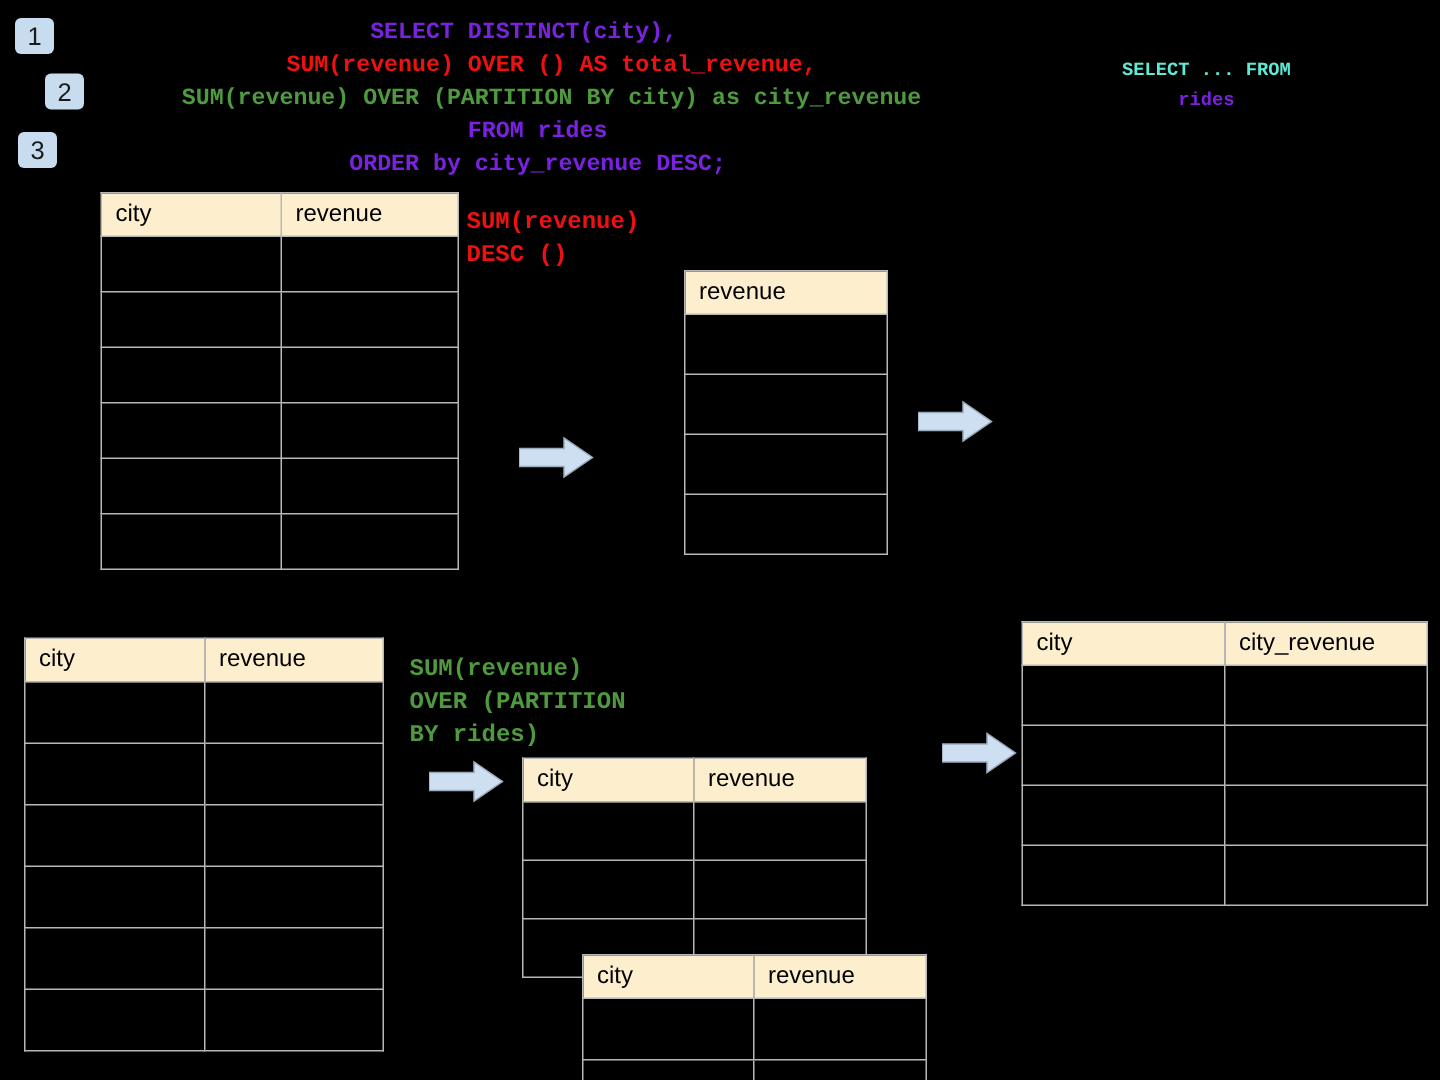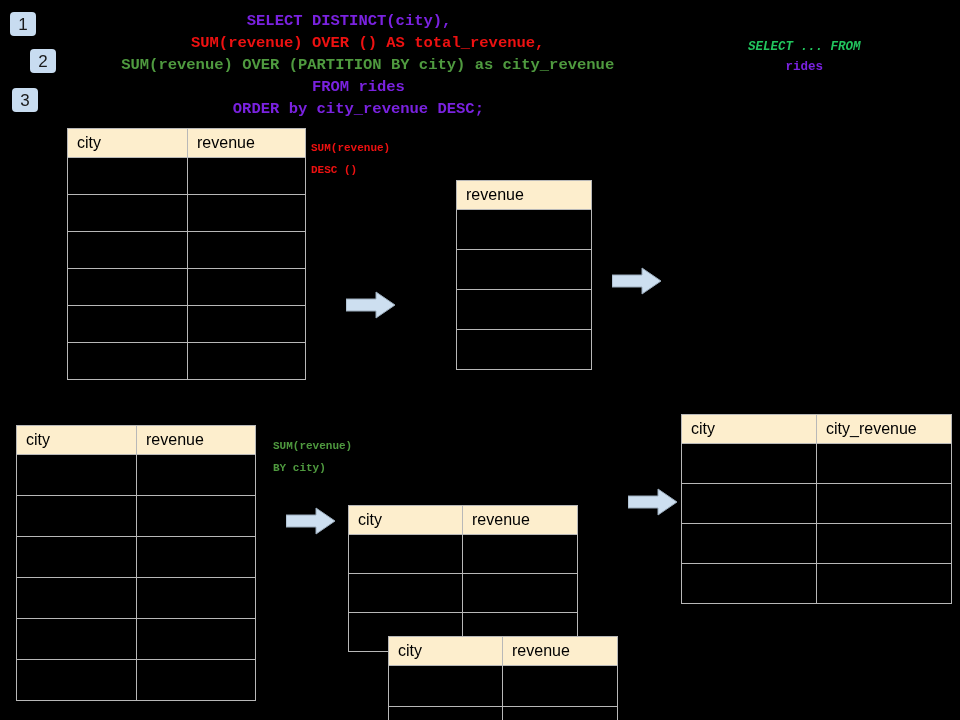--- a/index.html
+++ b/index.html
@@ -52,21 +52,21 @@
     font-size: 12.5px;
     line-height: 20px;
   }
   .ln { display: block; }
 
   
   .annot {
     position: absolute;
     font-family: "Liberation Mono", "DejaVu Sans Mono", monospace;
     font-weight: bold;
-    font-size: 11px;
+    font-size: 16px;
     line-height: 22px;
     white-space: pre;
   }
 
   
   .tbl {
     position: absolute;
     border-collapse: collapse;
     table-layout: fixed;
     background: #000000;
@@ -98,25 +98,25 @@
 
 <div id="canvas">
 
   <div id="badges">
       <div class="badge" style="left: 10px; top: 12px; width: 26px; height: 24px;">1</div>
       <div class="badge" style="left: 30px; top: 49px; width: 26px; height: 24px;">2</div>
       <div class="badge" style="left: 12px; top: 88px; width: 26px; height: 24px;">3</div>
     </div>
 
   <div class="code code-main" id="sql-main"><span class="ln" style="color: rgb(122, 34, 224);">SELECT DISTINCT(city),</span><span class="ln" style="color: rgb(238, 17, 17);">    SUM(revenue) OVER () AS total_revenue,</span><span class="ln" style="color: rgb(79, 154, 63);">    SUM(revenue) OVER (PARTITION BY city) as city_revenue</span><span class="ln" style="color: rgb(122, 34, 224);">  FROM rides</span><span class="ln" style="color: rgb(122, 34, 224);">  ORDER by city_revenue DESC;</span></div>
-  <div class="code code-note" id="sql-note"><span class="ln" style="color: #22c55e; font-style: italic;">SELECT ... FROM</span><span class="ln" style="color: rgb(122, 34, 224);">rides</span></div>
+  <div class="code code-note" id="sql-note"><span class="ln" style="color: #5eead4;">SELECT ... FROM</span><span class="ln" style="color: rgb(122, 34, 224);">rides</span></div>
 
   <div id="annots">
       <div class="annot" style="left: 311px; top: 137px; color: rgb(238, 17, 17);"><span class="ln">SUM(revenue)</span><span class="ln">DESC ()</span></div>
-      <div class="annot" style="left: 273px; top: 435px; color: rgb(79, 154, 63);"><span class="ln">SUM(revenue)</span><span class="ln">BY city)</span></div>
+      <div class="annot" style="left: 273px; top: 435px; color: rgb(79, 154, 63);"><span class="ln">SUM(revenue)</span><span class="ln">OVER (PARTITION</span><span class="ln">BY rides)</span></div>
     </div>
 
   <div id="tables">
       <table class="tbl" style="left: 67px; top: 128px; width: 238px;">
         <colgroup>
           <col style="width: 120px;">
           <col style="width: 118px;">
         </colgroup>
         <tbody>
           <tr>

